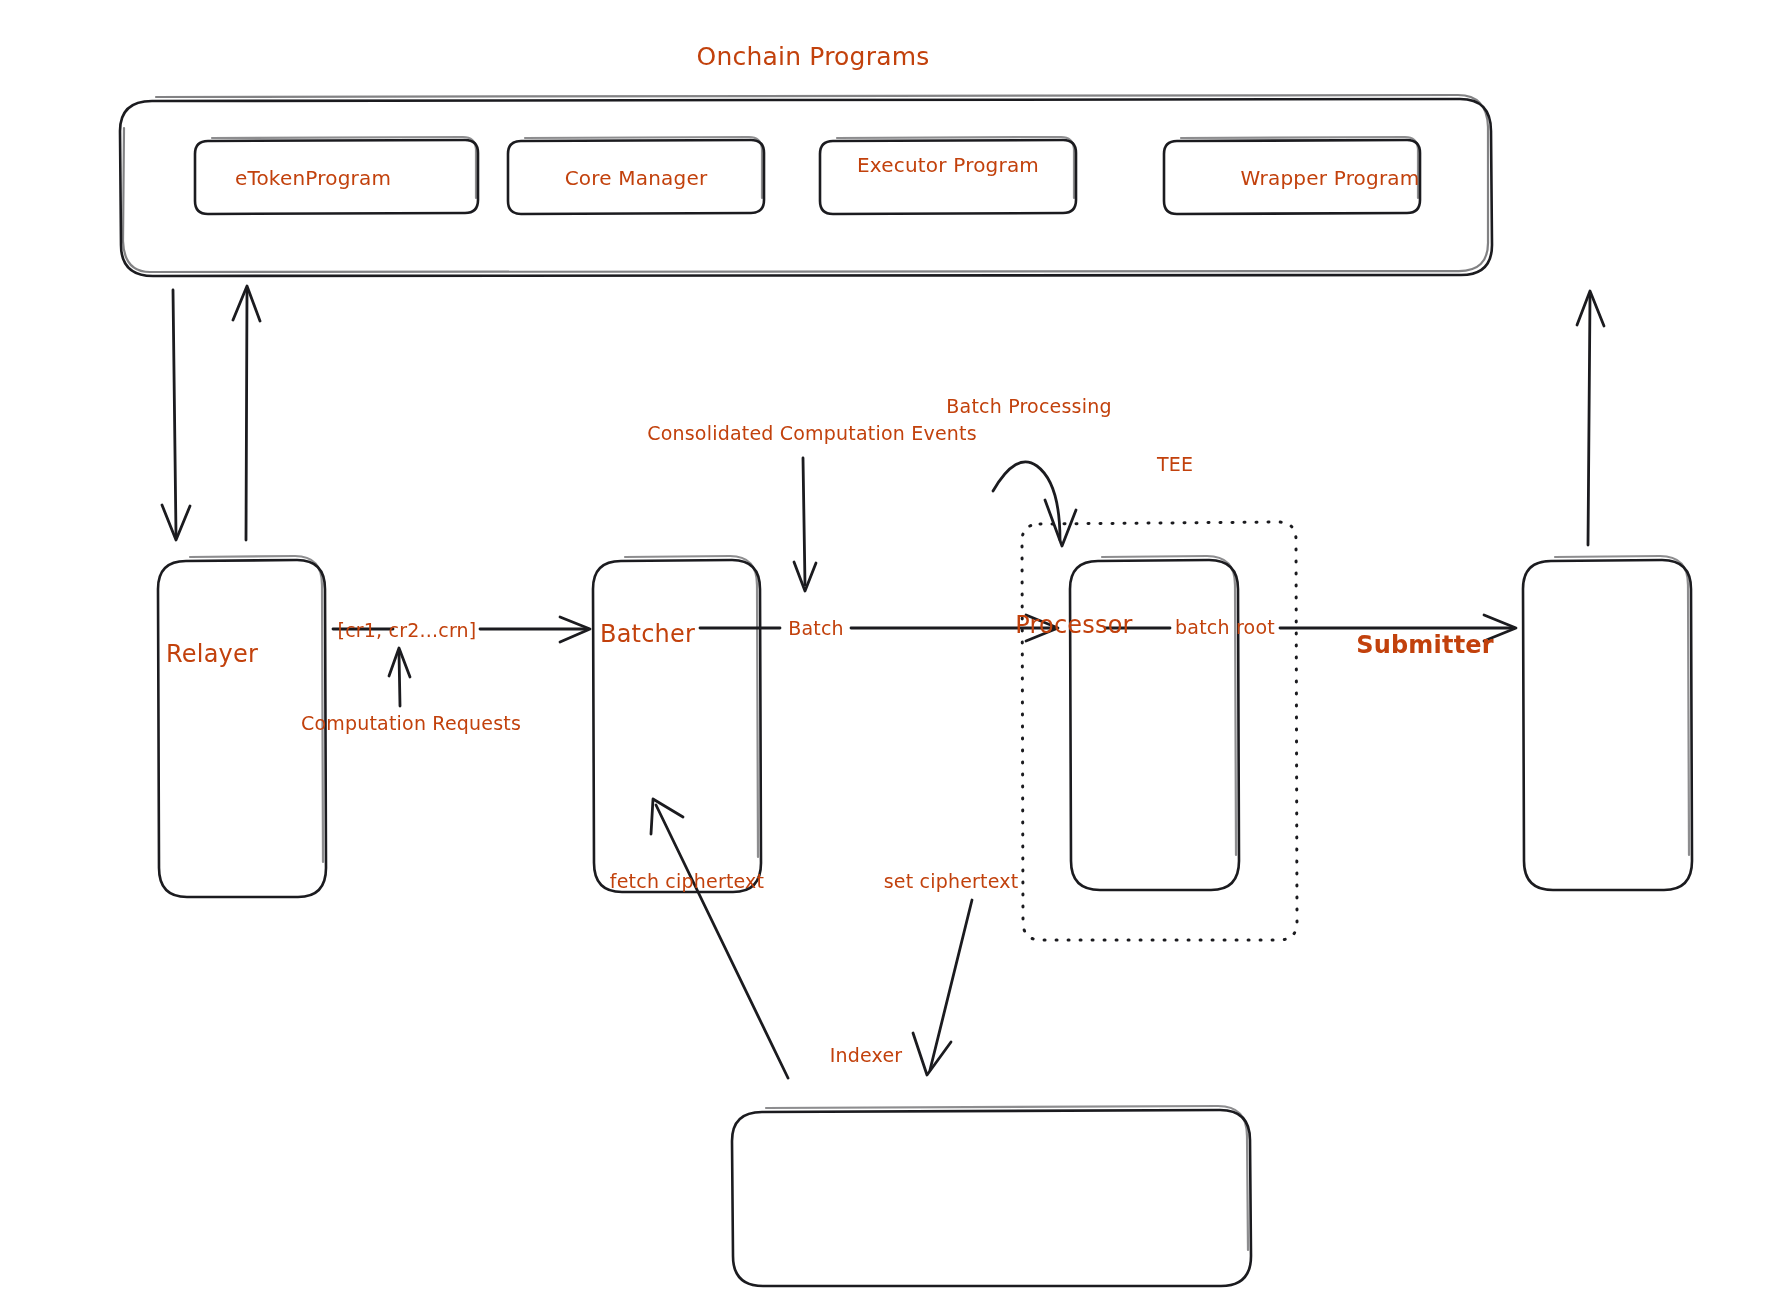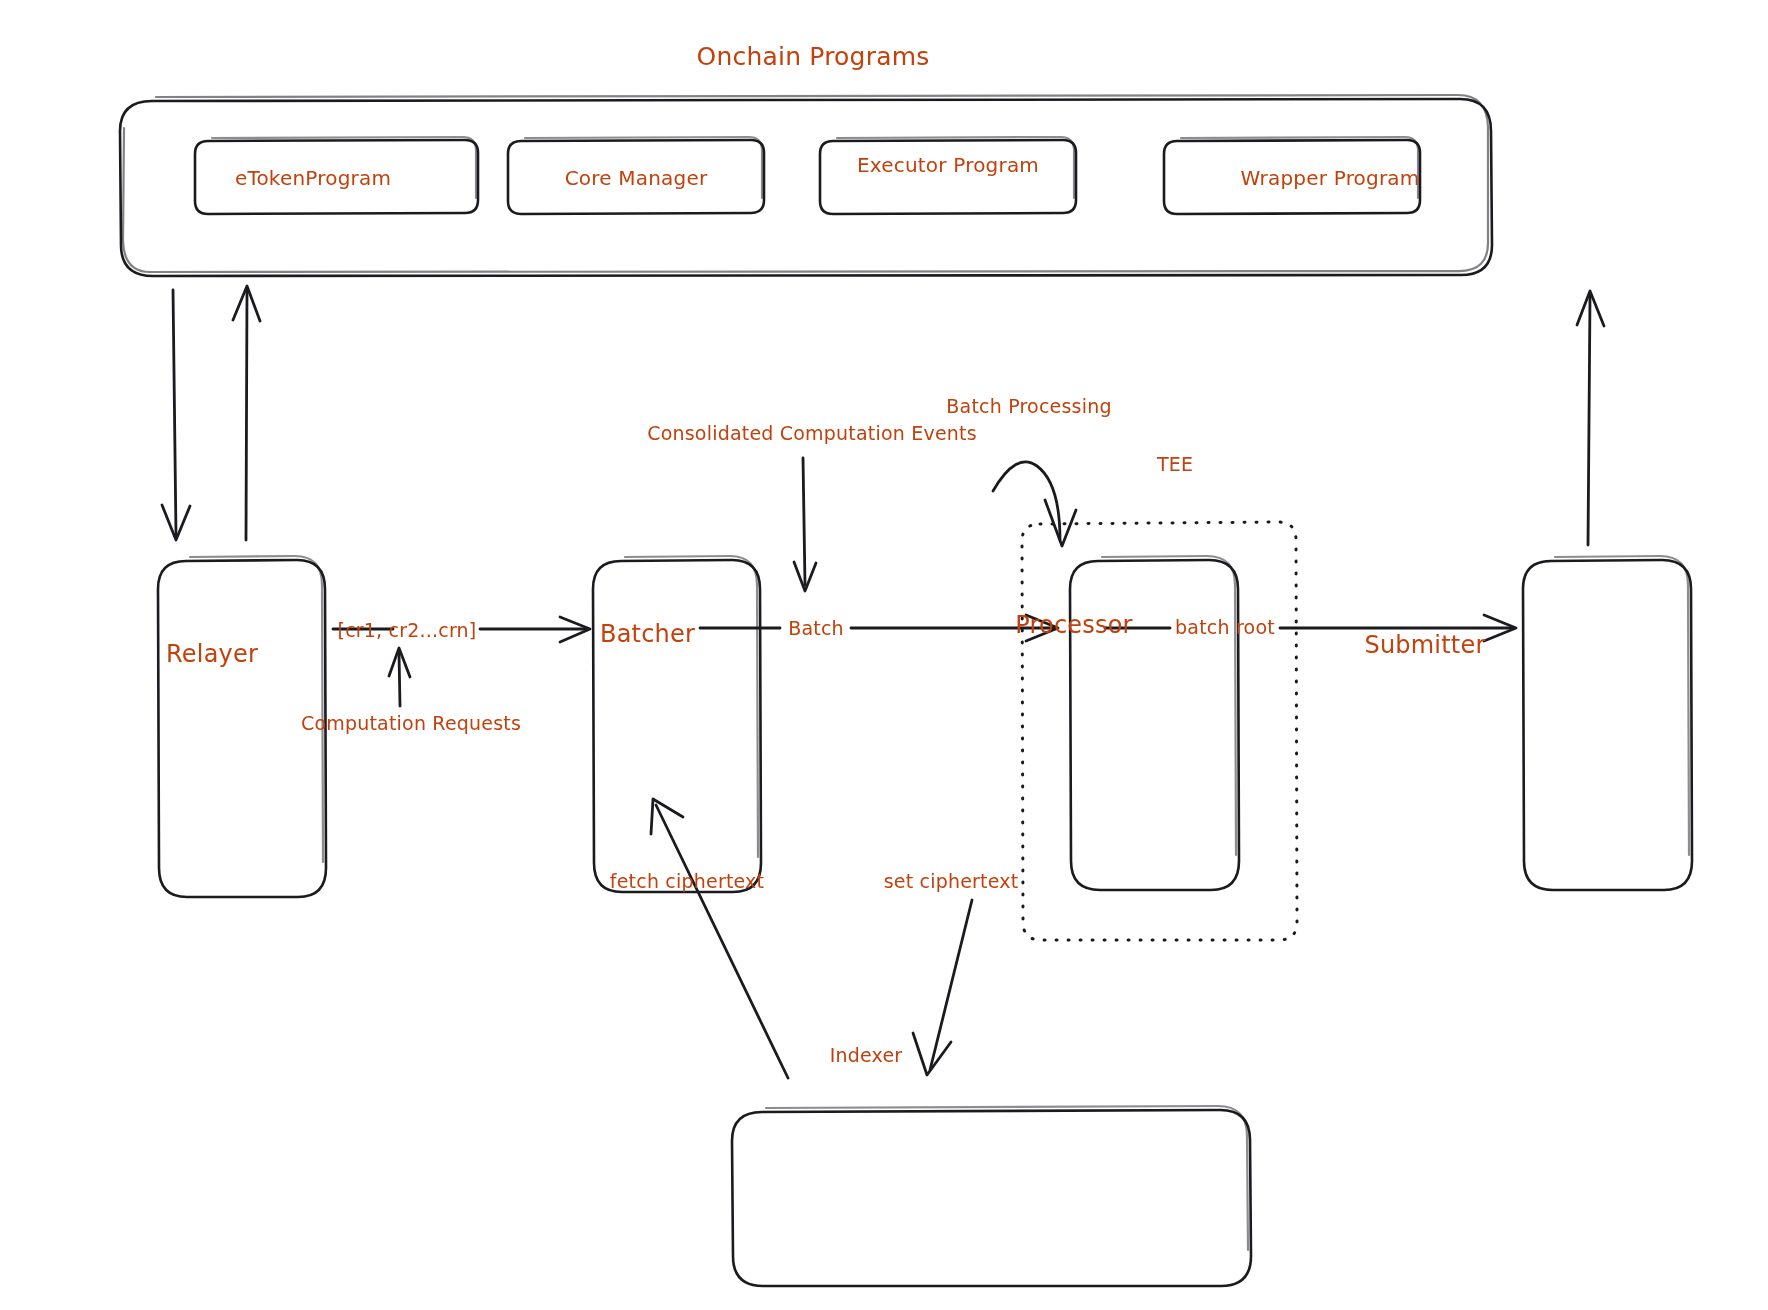--- a/index.html
+++ b/index.html
@@ -191,21 +191,21 @@
   <div class="lbl center prog-text" style="left:948px; top:165px;">Executor Program</div>
 
   <div class="lbl center prog-text" style="left:1292px; top:178px;margin-left:38px;">Wrapper Program</div>
 
   <div class="lbl center node-text" style="left:212px; top:654px;">Relayer</div>
 
   <div class="lbl center node-text" style="left:600px; top:634px; text-align:left; transform:translate(0,-50%);">Batcher</div>
 
   <div class="lbl center node-text" style="left:1074px; top:625px;">Processor</div>
 
-  <div class="lbl center node-text" style="left:1425px; top:645px;">Submitter</div>
+  <div class="lbl center node-text" style="left:1425px; top:645px;font-weight:bold;">Submitter</div>
 
   <div class="lbl center indexer-text" style="left:866px; top:1056px;">Indexer</div>
 
   <div class="lbl left tee-text" style="left:1157px; top:452px;">TEE</div>
 
 
   <div class="lbl center edge-text" style="left:407px; top:631px;">[cr1, cr2...crn]</div>
 
   <div class="lbl center edge-text" style="left:411px; top:724px;">Computation Requests</div>
 

